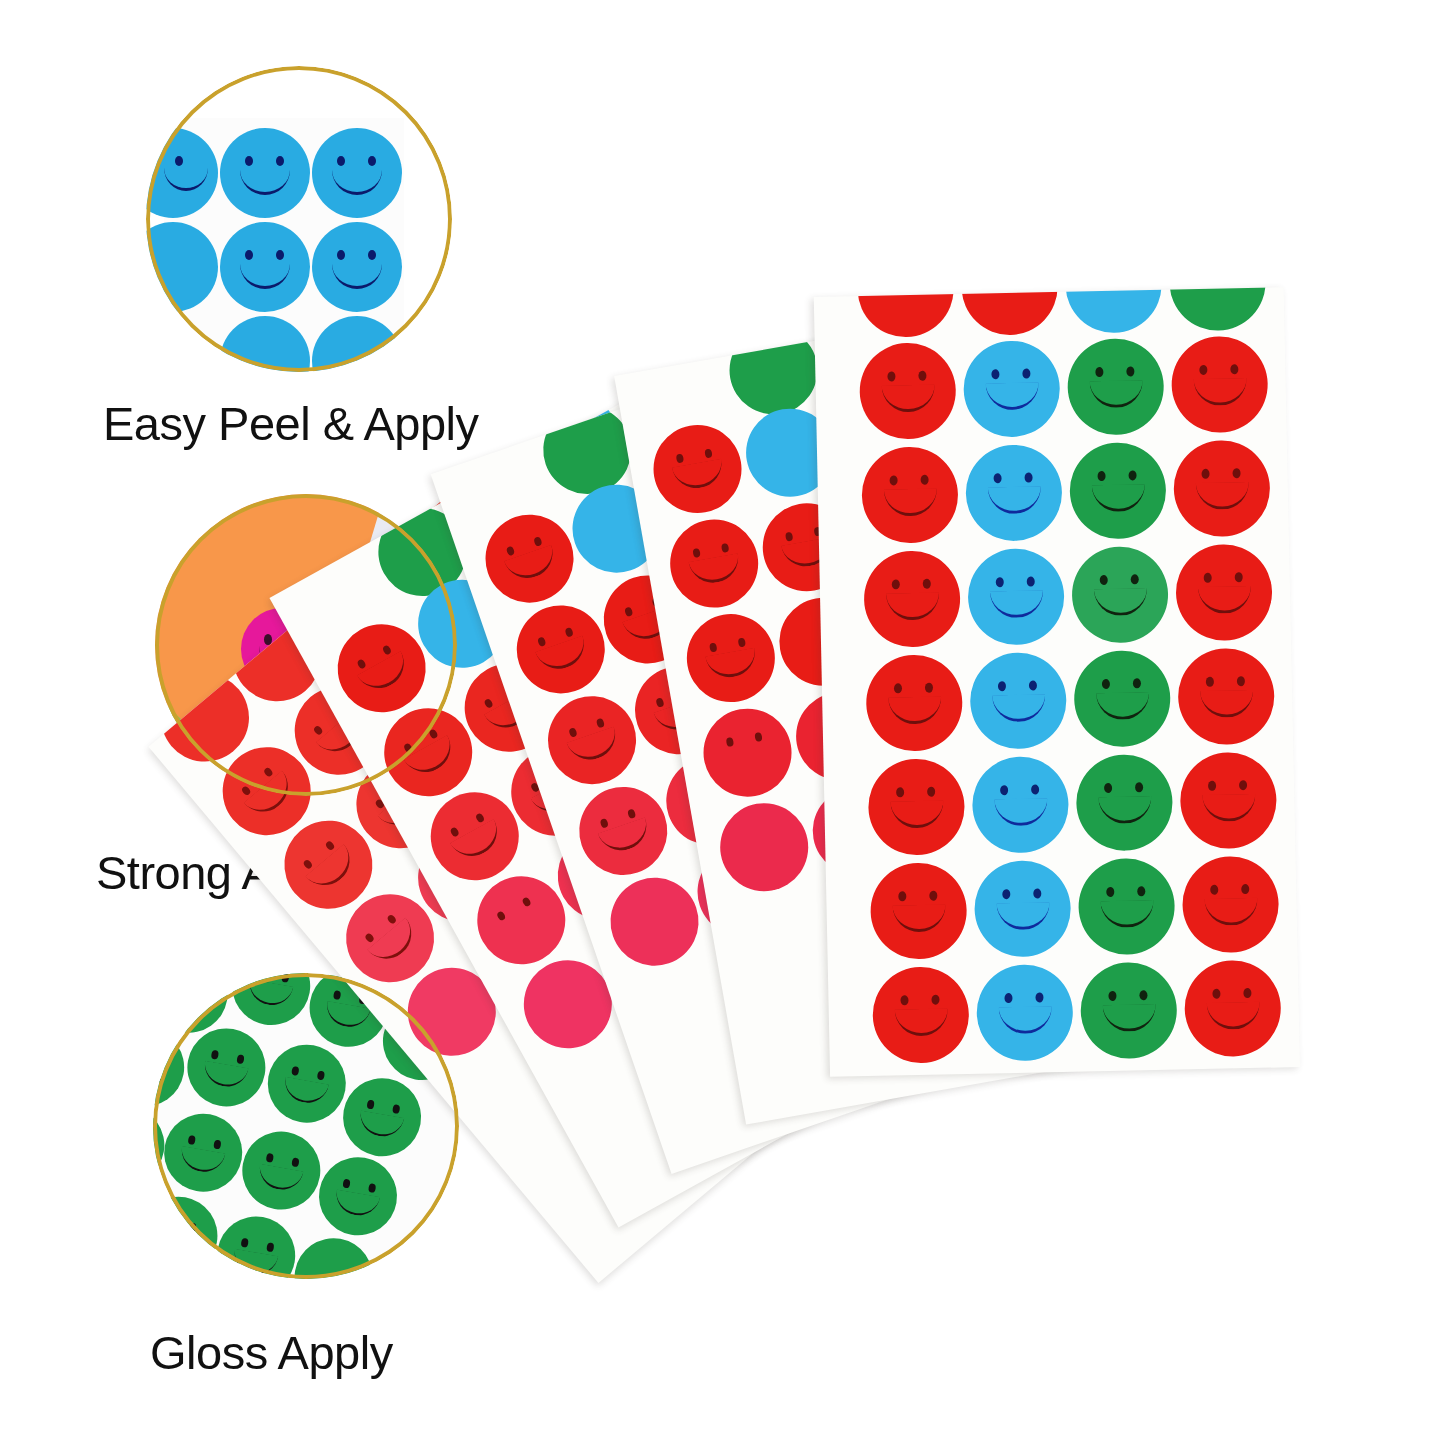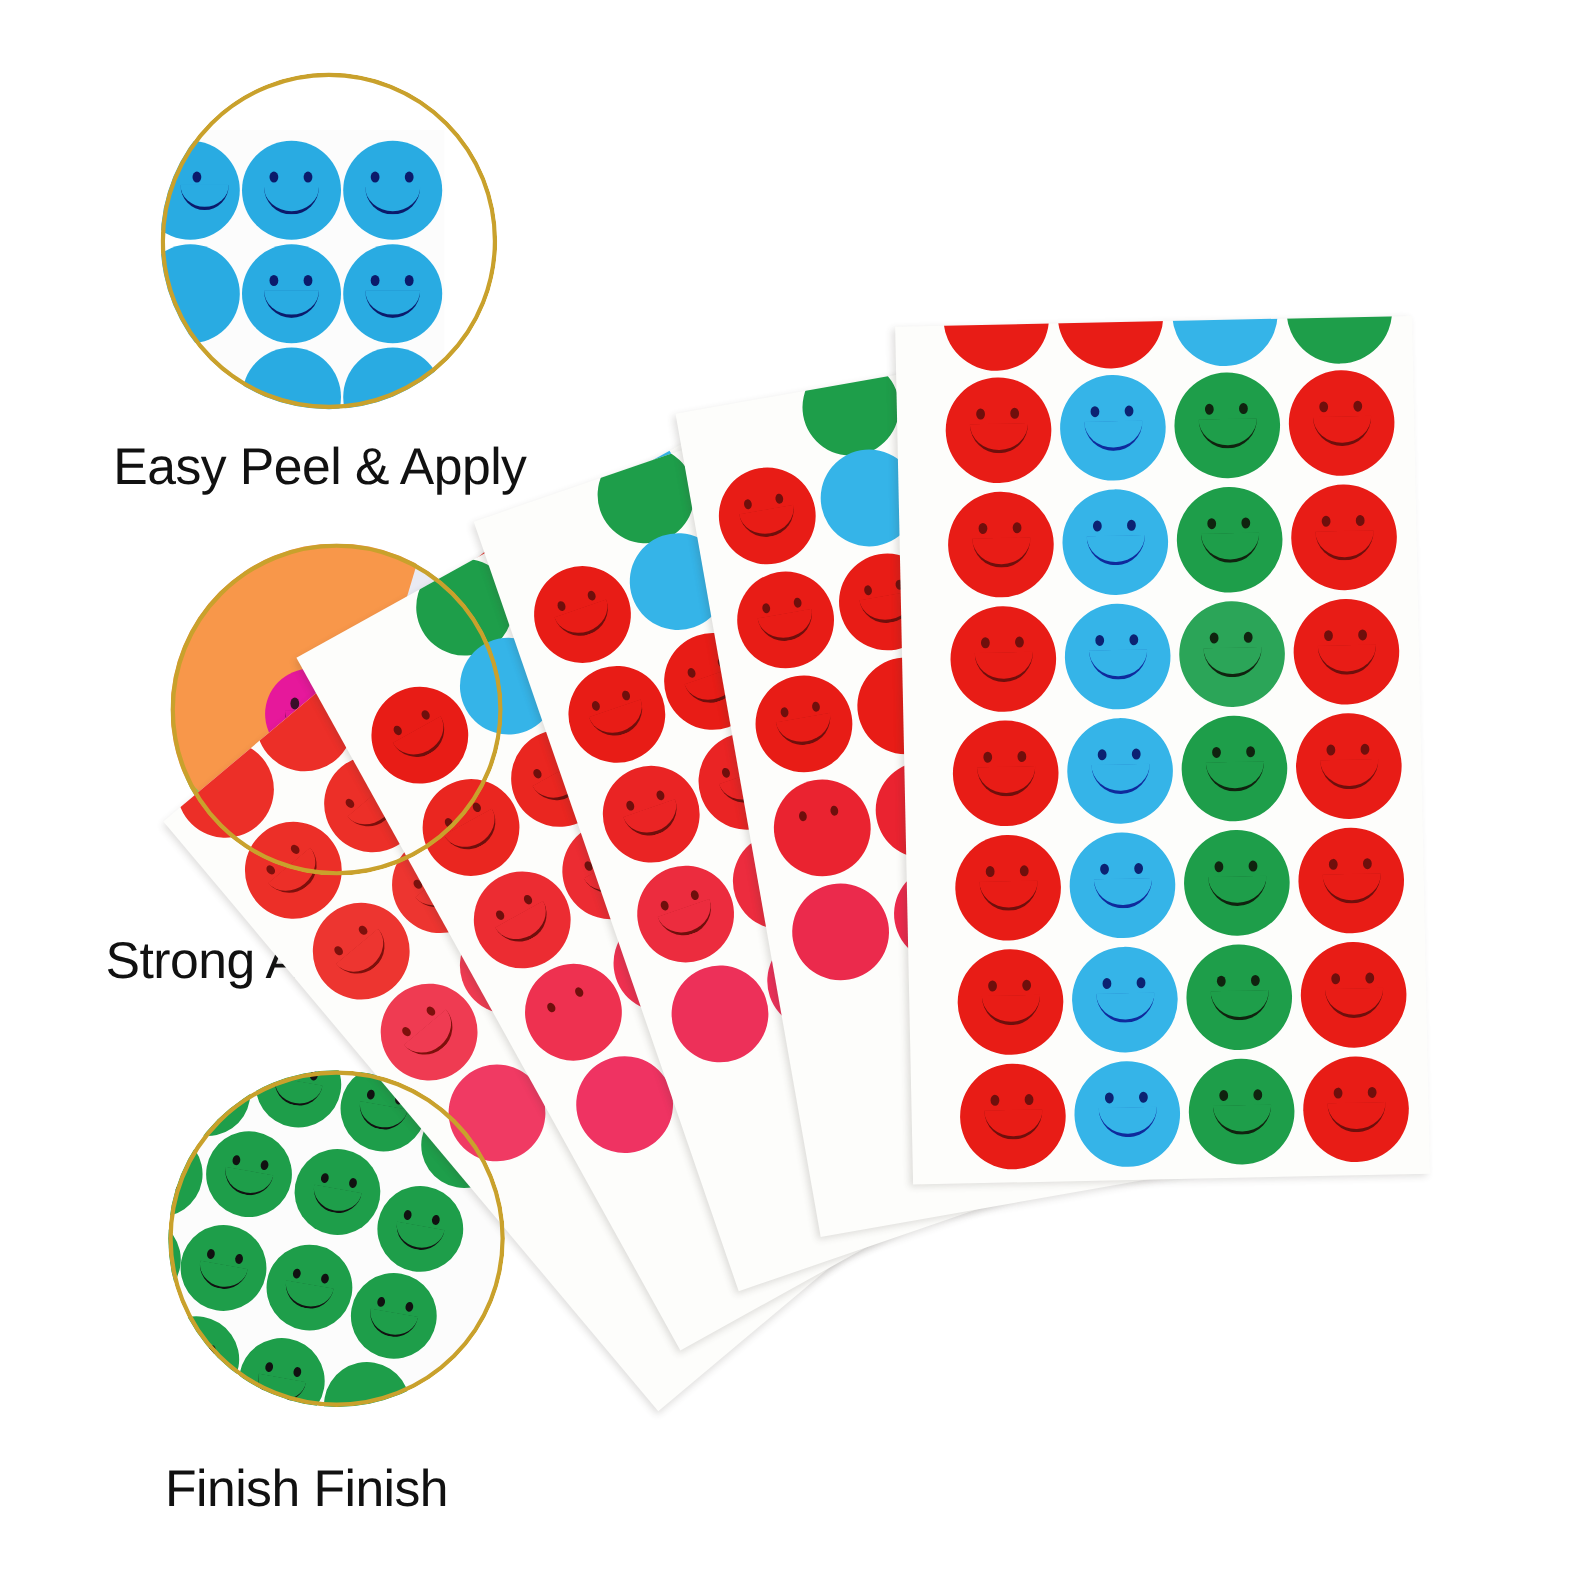--- a/index.html
+++ b/index.html
@@ -287,21 +287,21 @@
           <span style="position:absolute;left:48px;top:24px;width:7px;height:9px;border-radius:50%;background:#111;"></span>
           <span style="position:absolute;left:17px;top:36px;width:44px;height:20px;border-bottom:2.5px solid #111;border-radius:0 0 50% 50%/0 0 100% 100%;"></span>
         </div>
         <div class="dot" style="left:236px; top:306px; width:78px; height:78px; background:#1e9e4a;"></div>
 
       </div>
 
       <div class="ring-border"></div>
     </div>
 
-    <div class="feature-label" id="feat-3-label">Finish Finish</div>
+    <div class="feature-label" id="feat-3-label">Gloss Apply</div>
   </div>
 
   <div id="fan">
 
     <div class="fan-sheet" style="left:10px; top:130px; width:420px; height:700px;
                 transform: rotate(-40deg); transform-origin: 90% 100%;">
       <div class="fan-grid">
         <div class="fd" style="left:18px;  top:-30px; width:88px; height:88px; background:#ec2f28;"></div>
         <div class="fd" style="left:112px; top:-30px; width:88px; height:88px; background:#ec2f28;"></div>
         <div class="fd" style="left:206px; top:-30px; width:88px; height:88px; background:#ec2f28;"></div>

